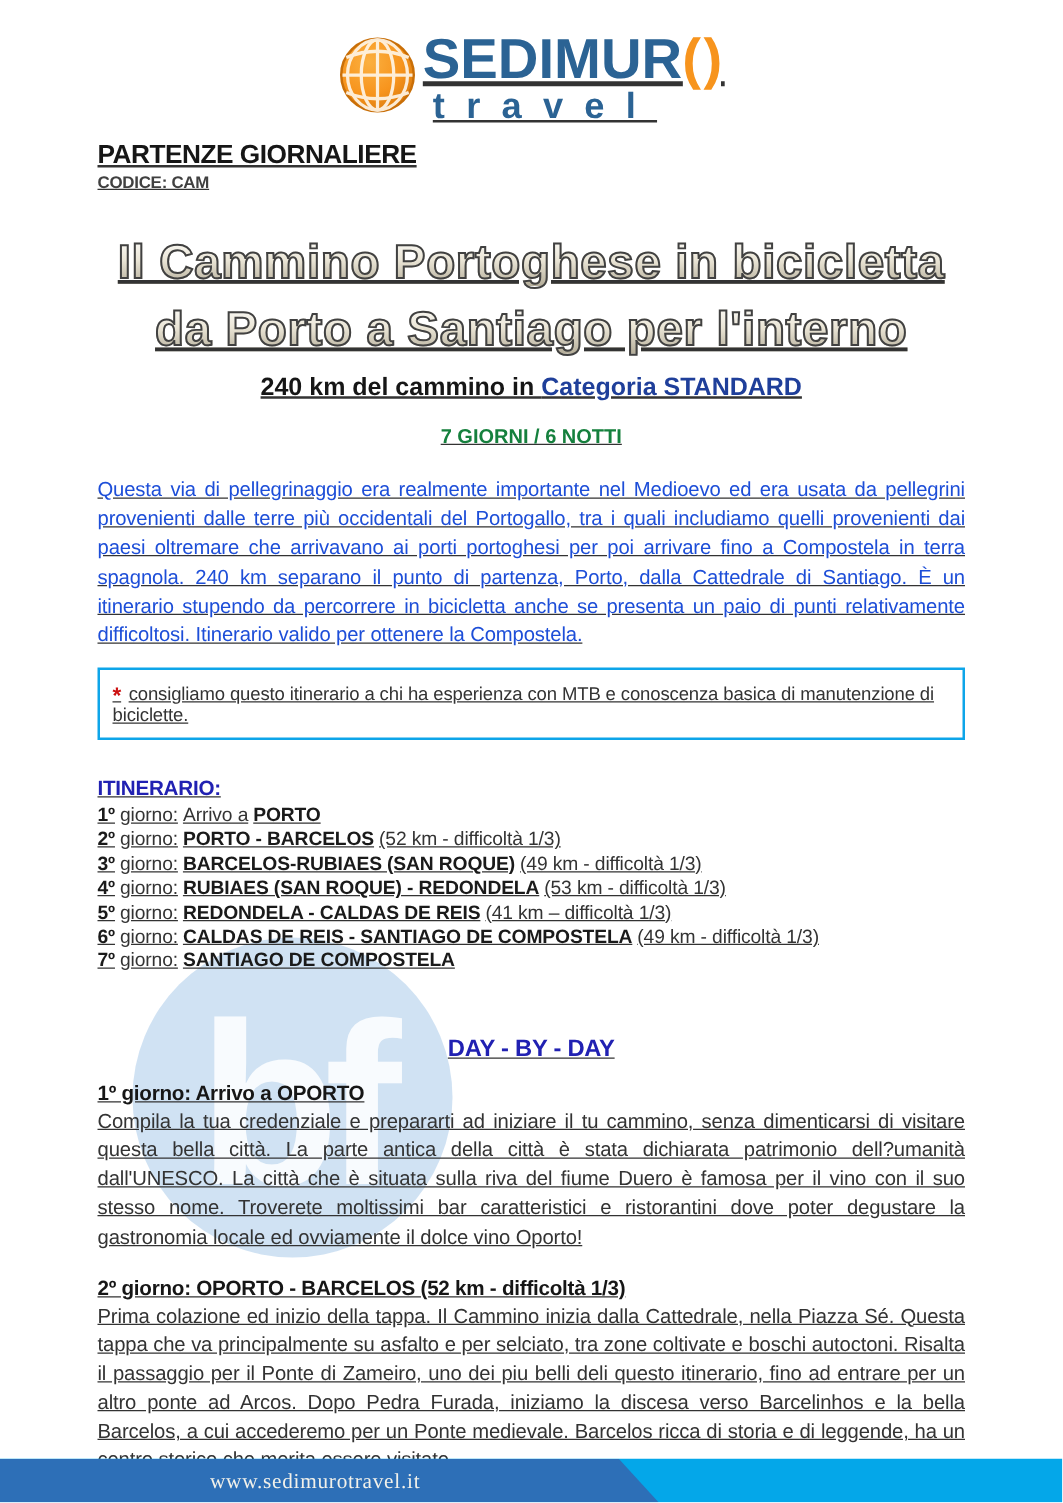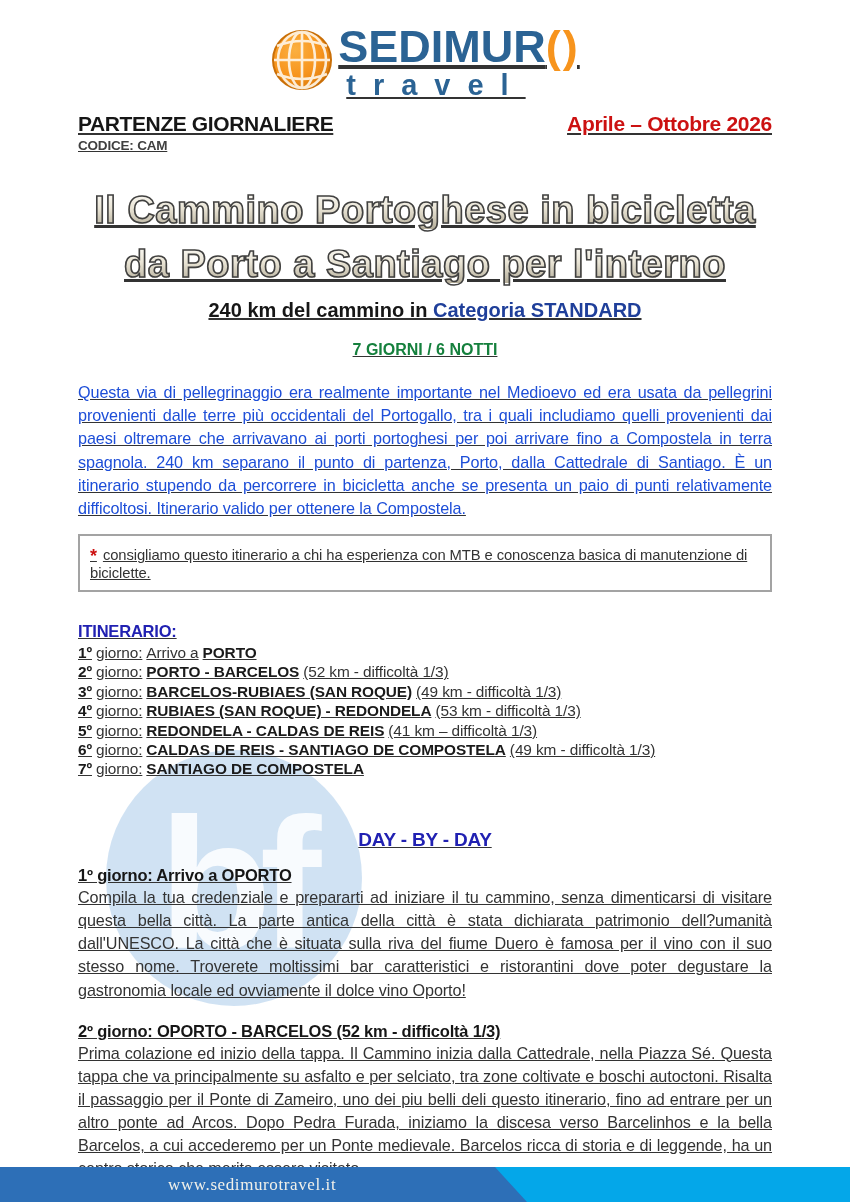--- a/index.html
+++ b/index.html
@@ -62,21 +62,21 @@
   .duration { text-align:center; margin-top:19px; font-size:16px; font-weight:700; color:#15803d; }
 
   
   .intro {
     margin-top:22px; font-size:16.2px; line-height:1.43; text-align:justify;
     color:#1d4ed8; letter-spacing:-0.1px;
   }
 
   
   .note-box {
-    margin-top:14px; border:2px solid #a3a3a3; padding:8px 10px 9px 10px;
+    margin-top:14px; border:2px solid #0ea5e9; padding:8px 10px 9px 10px;
     font-size:14.8px; color:#333; letter-spacing:-0.1px;
   }
   .note-box .asterisk { color:#cc1111; font-size:18px; font-weight:700; margin-right:6px; position:relative; top:2px; }
 
   
   .itinerary { margin-top:30px; }
   .it-heading { font-size:16.5px; font-weight:700; color:#2121b2; margin-bottom:2px; letter-spacing:-0.2px; }
   .it-row { font-size:15.4px; line-height:1.26; color:#333; letter-spacing:-0.1px; }
   .it-row .seg { margin-right:4px; }
   .it-row .seg:last-child { margin-right:0; }
@@ -147,21 +147,20 @@
           <span class="travel-line">travel</span>
         </span>
       </div>
     </div>
 
     <div class="header-row">
       <div>
         <div class="partenze">PARTENZE GIORNALIERE</div>
         <div class="codice">CODICE: CAM</div>
       </div>
-      <div class="period">Aprile – Ottobre 2026</div>
     </div>
 
     <div class="wordart">
       <span class="wa-line">Il Cammino Portoghese in bicicletta</span>
       <span class="wa-line">da Porto a Santiago per l'interno</span>
     </div>
 
     <div class="subtitle"><span>240 km del cammino in </span><span class="blue">Categoria STANDARD</span></div>
 
     <div class="duration">7 GIORNI / 6 NOTTI</div>

